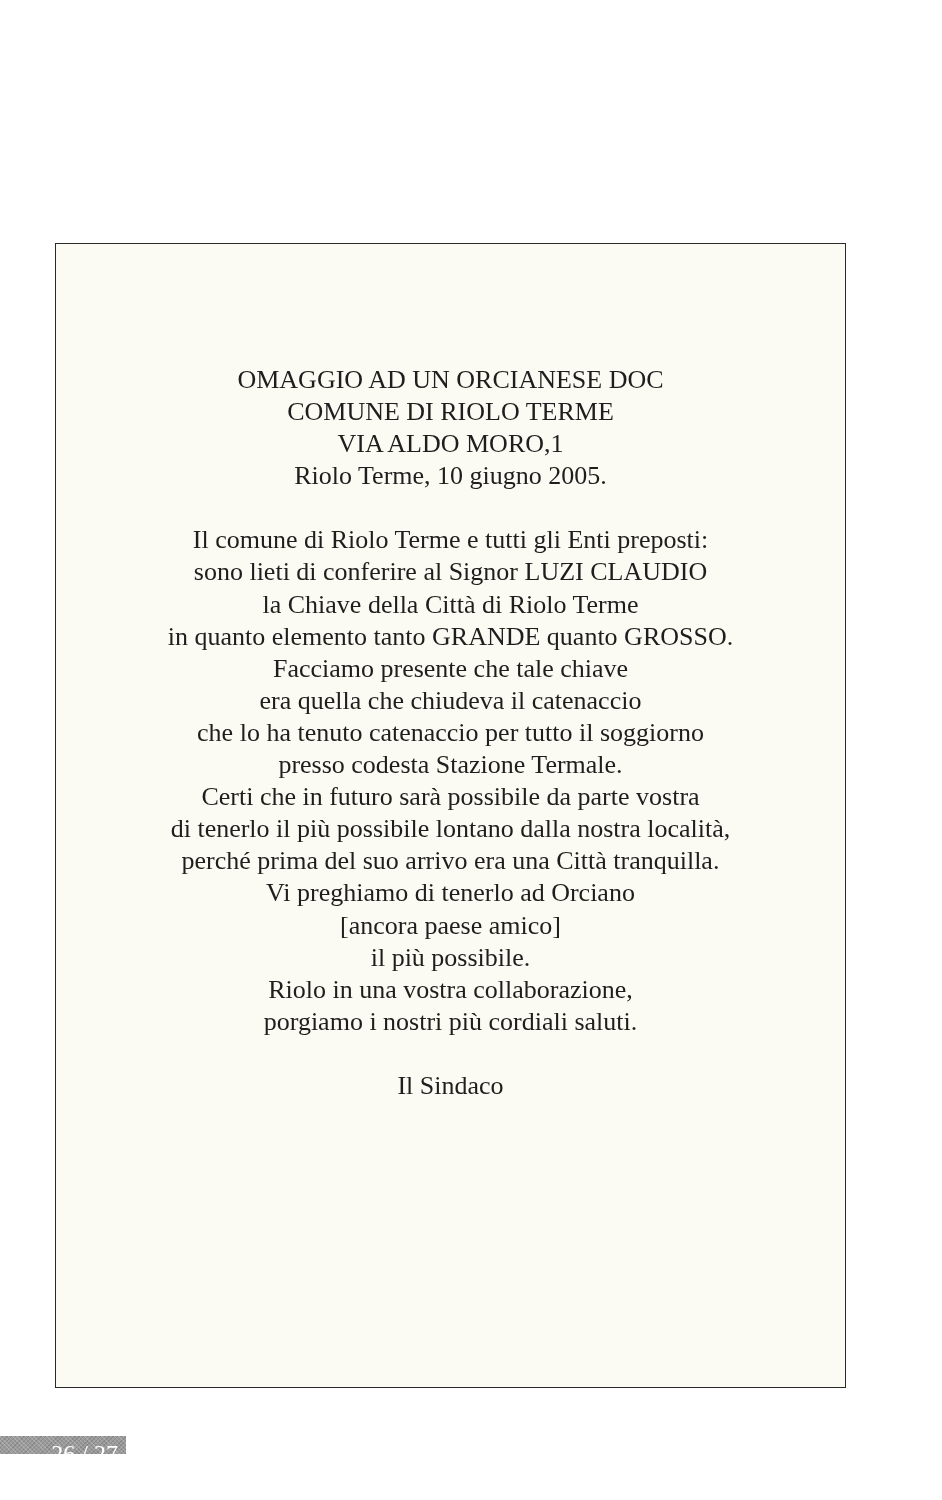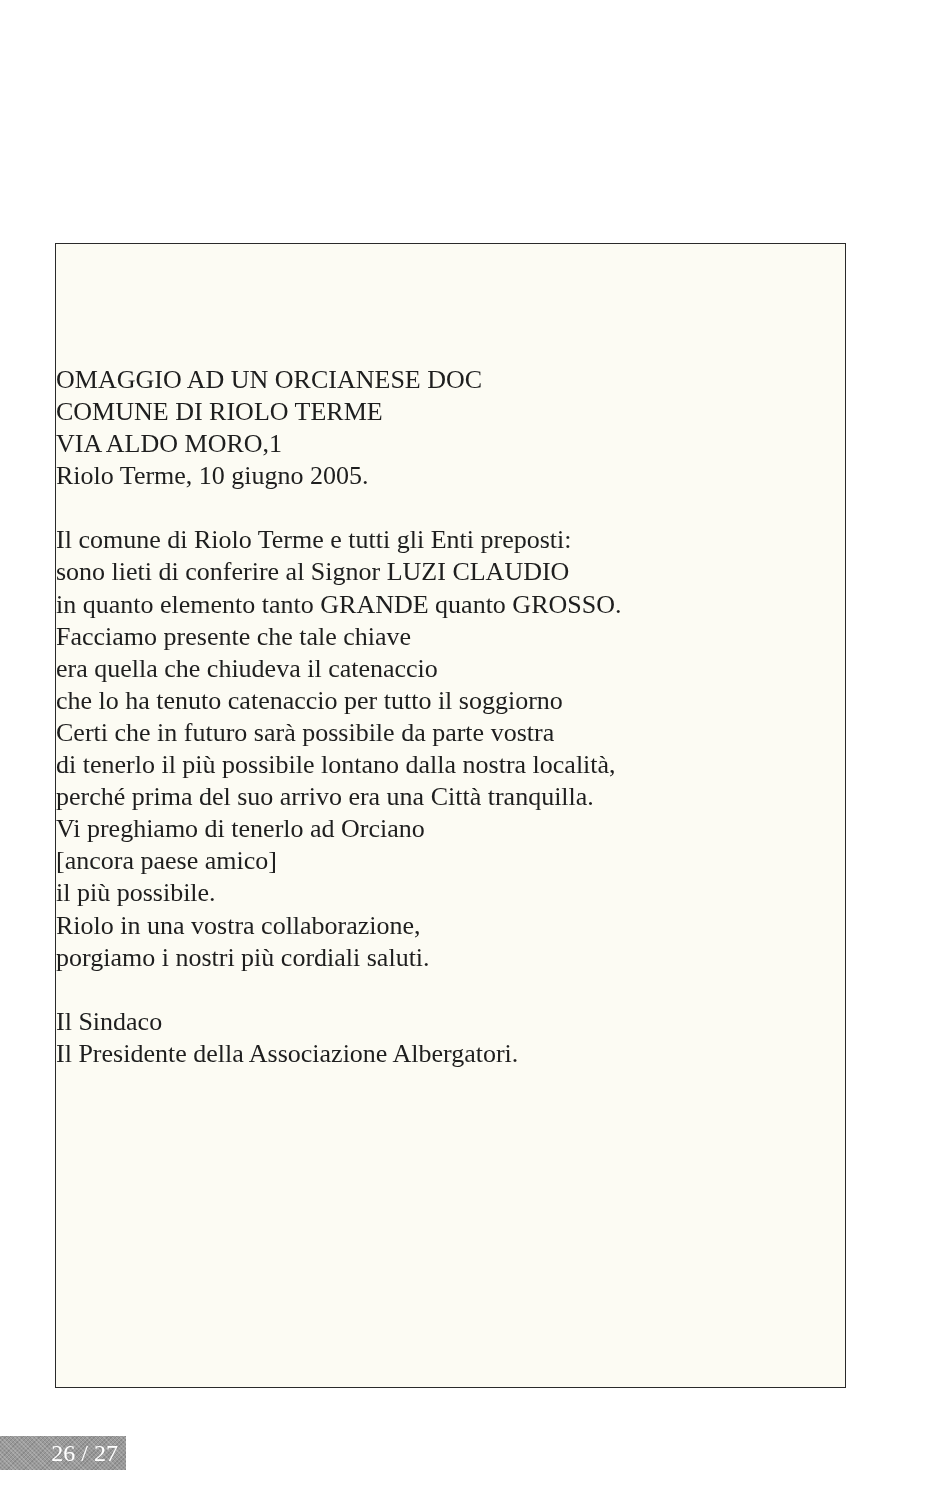--- a/index.html
+++ b/index.html
@@ -15,31 +15,31 @@
       left: 55px; top: 243px;
       width: 791px; height: 1145px;
       border: 1.5px solid #2a2a2a;
       background: #fcfbf3;
       box-sizing: border-box;
     }
     .letter {
       position: absolute;
       left: 0; right: 0;
       top: 120px;
-      text-align: left;
+      text-align: center;
       color: #1e1e1e;
       font-size: 26px;
       line-height: 32.1px;
     }
     .line { display: block; white-space: nowrap; }
     .gap { height: 32px; }
     .page-badge {
       position: absolute;
       left: 0; top: 1436px;
-      width: 126px; height: 34px;
+      width: 126px; height: 18px;
       background-color: #9a9a9a;
       background-image:
         repeating-linear-gradient(45deg, rgba(255,255,255,0.18) 0 1px, transparent 1px 3px),
         repeating-linear-gradient(-45deg, rgba(0,0,0,0.12) 0 1px, transparent 1px 3px);
       color: #ffffff;
       font-size: 24px;
       line-height: 34px;
       text-align: right;
       padding-right: 8px;
       box-sizing: border-box;
@@ -53,34 +53,35 @@
     <div>
       <span class="line">OMAGGIO AD UN ORCIANESE DOC</span>
       <span class="line">COMUNE DI RIOLO TERME</span>
       <span class="line">VIA ALDO MORO,1</span>
       <span class="line">Riolo Terme, 10 giugno 2005.</span>
     </div>
     <div class="gap"></div>
     <div>
       <span class="line">Il comune di Riolo Terme e tutti gli Enti preposti:</span>
       <span class="line">sono lieti di conferire al Signor LUZI CLAUDIO</span>
+      <span class="line">la Chiave della Città di Riolo Terme</span>
       <span class="line">in quanto elemento tanto GRANDE quanto GROSSO.</span>
       <span class="line">Facciamo presente che tale chiave</span>
       <span class="line">era quella che chiudeva il catenaccio</span>
       <span class="line">che lo ha tenuto catenaccio per tutto il soggiorno</span>
+      <span class="line">presso codesta Stazione Termale.</span>
       <span class="line">Certi che in futuro sarà possibile da parte vostra</span>
       <span class="line">di tenerlo il più possibile lontano dalla nostra località,</span>
       <span class="line">perché prima del suo arrivo era una Città tranquilla.</span>
       <span class="line">Vi preghiamo di tenerlo ad Orciano</span>
       <span class="line">[ancora paese amico]</span>
       <span class="line">il più possibile.</span>
       <span class="line">Riolo in una vostra collaborazione,</span>
       <span class="line">porgiamo i nostri più cordiali saluti.</span>
     </div>
     <div class="gap"></div>
     <div>
       <span class="line">Il Sindaco</span>
-      <span class="line">Il Presidente della Associazione Albergatori.</span>
     </div>
   </div>
 </div>
 
 <div class="page-badge">26 / 27</div>
 
 </body></html>

